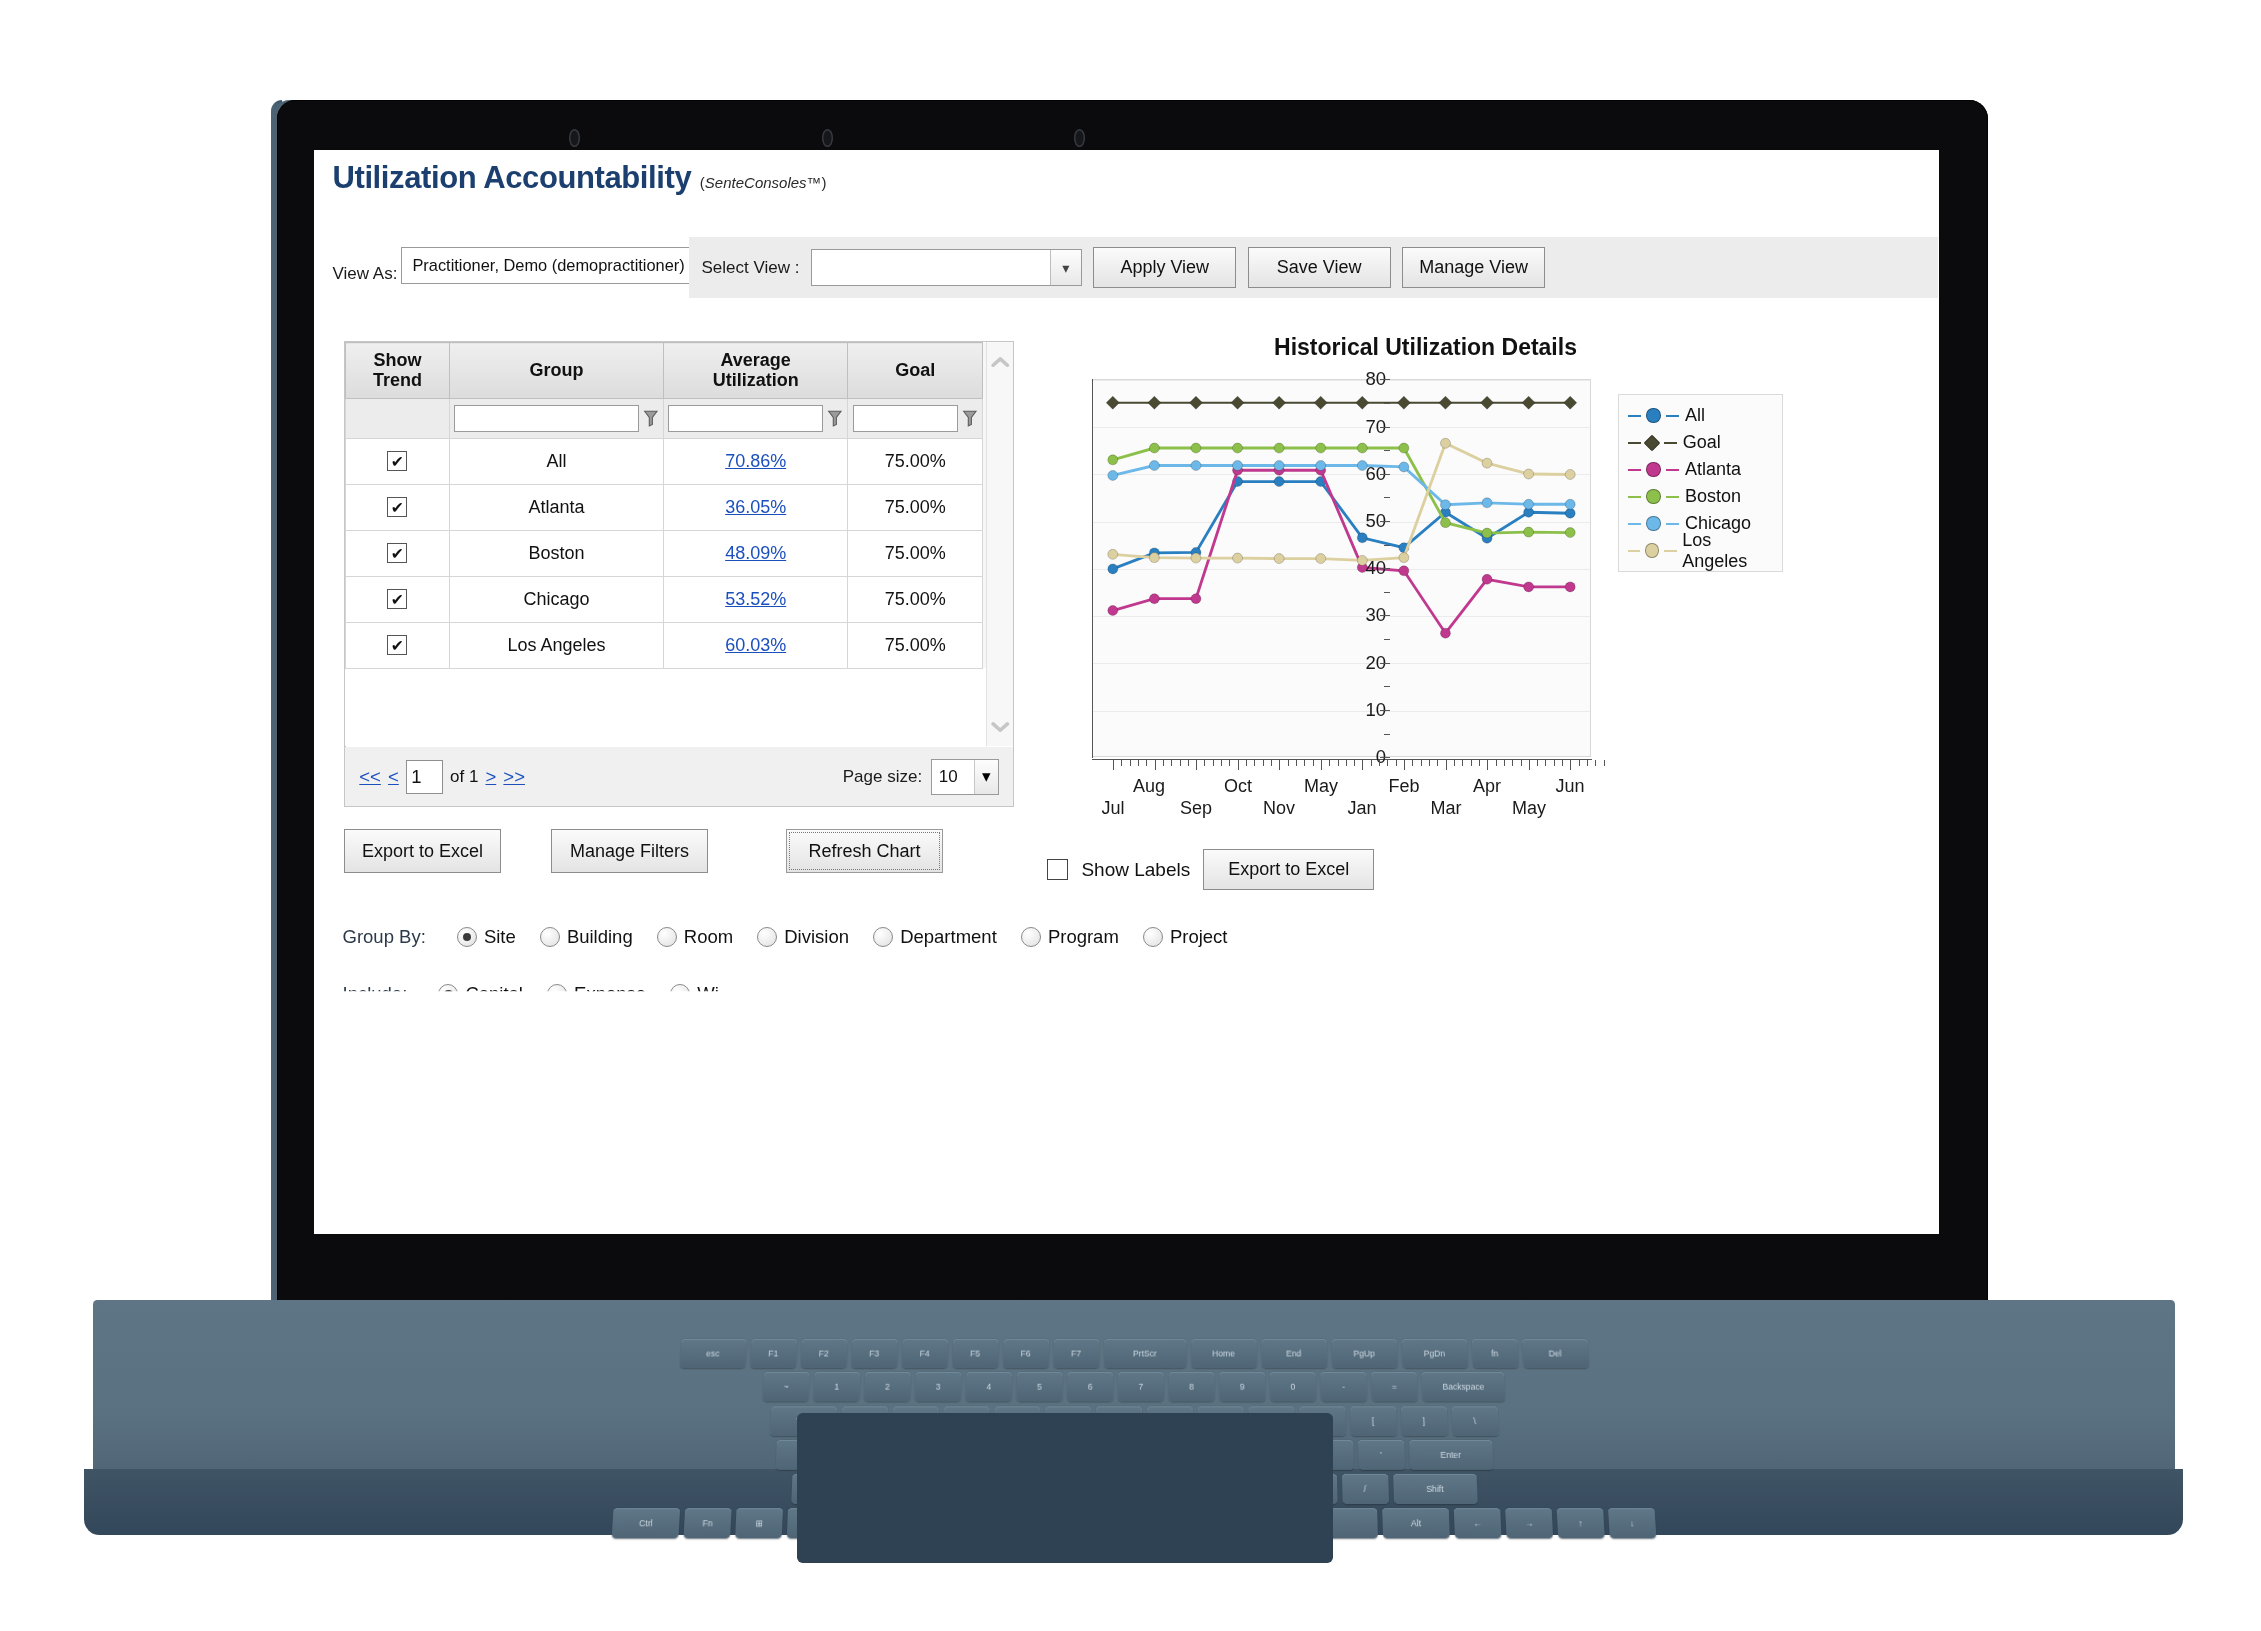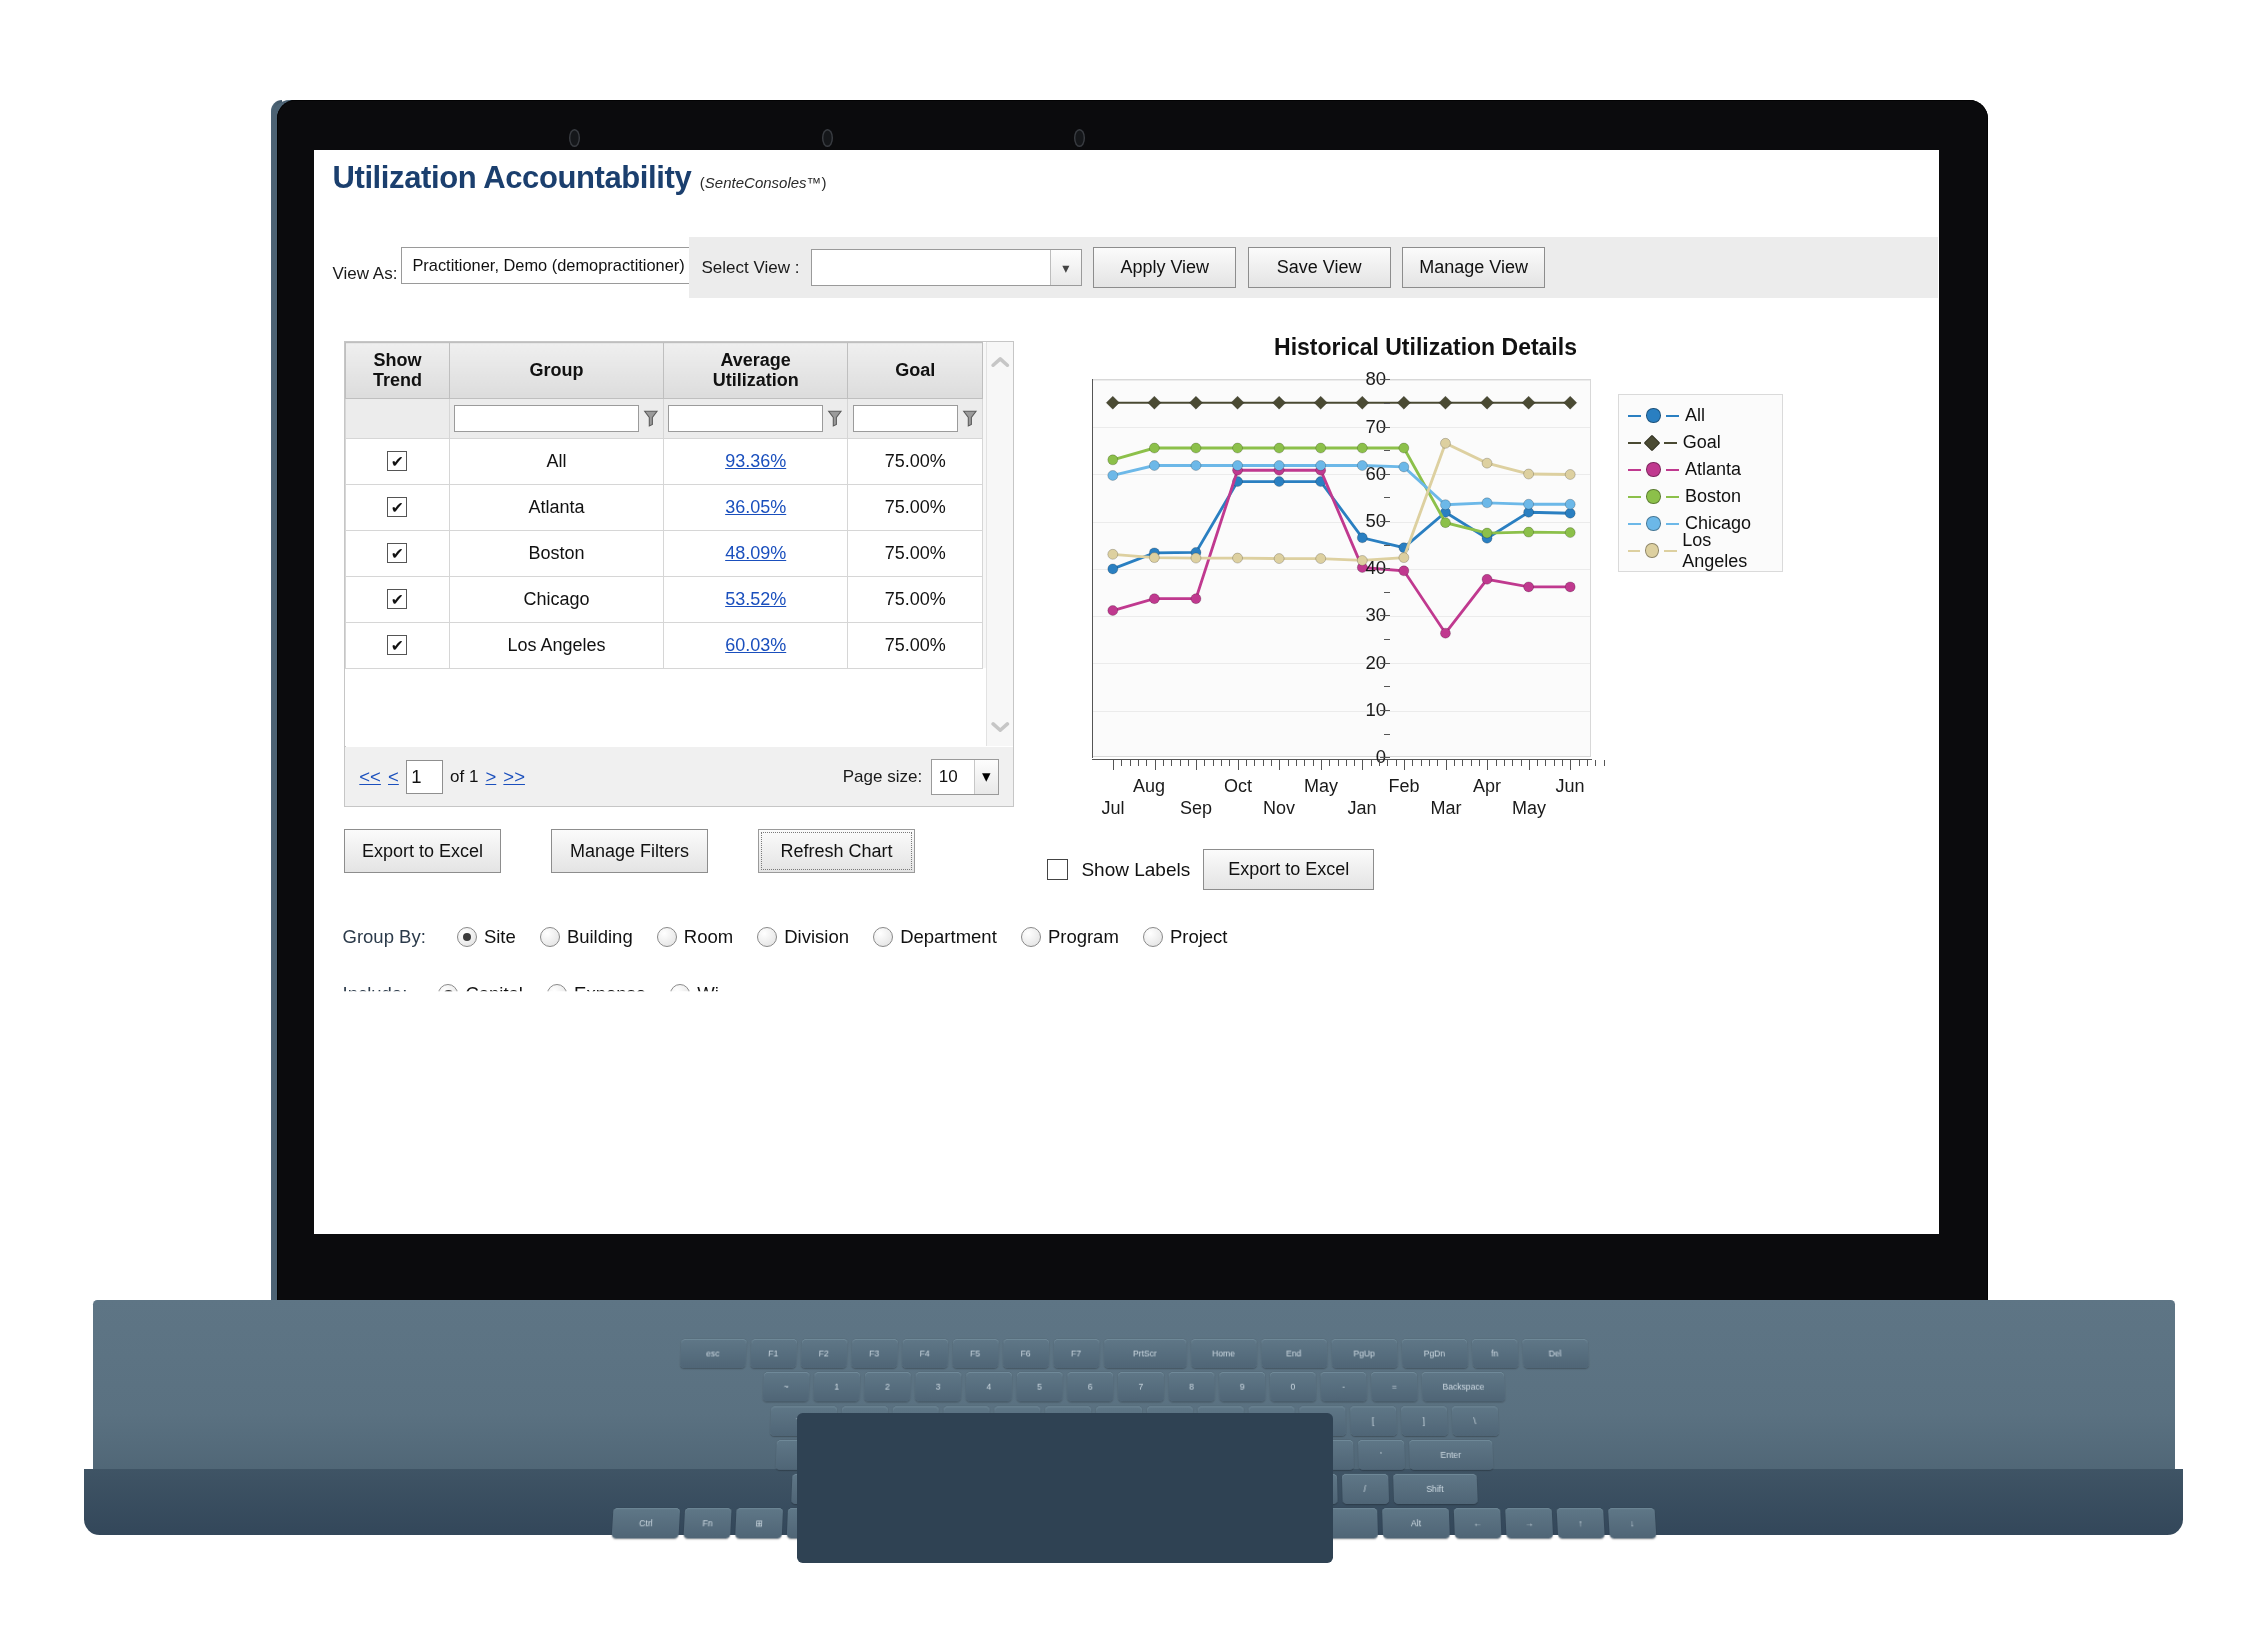--- a/index.html
+++ b/index.html
@@ -172,21 +172,21 @@
   #pagesize {
     width:68px; height:36px; border:1.4px solid #9a9a9a; background:#fff;
     display:flex; align-items:stretch; font-size:17px;
   }
   #pagesize .v { flex:1; display:flex; align-items:center; padding-left:7.1px; color:#111;}
   #pagesize .arrow { width:24px; border-left:0.7px solid #c7c7c7;
     background:linear-gradient(180deg,#fdfdfd,#e8e8e8); display:flex; align-items:center; justify-content:center;}
 
   #grid-buttons { position:absolute; left:30px; top:679px; display:flex; gap:50px; }
   #grid-buttons .btn { min-width:157px; height:44px; }
-  .btn.dotted { border:1.4px solid #9a9a9a; outline:1.4px dotted #7a7a7a; outline-offset:-4.3px; }
+  .btn.dotted { border:1.4px solid #9a9a9a; outline:1.4px dotted #7a7a7a; outline-offset:-4.3px;margin-left:28px; }
 
   
   #chart-panel { position:absolute; left:734px; top:178px; width:841px; height:499px; }
   #chart-title {
     text-align:center; font-size:23px; font-weight:bold; color:#111;
     margin-left:-86px; margin-top:5.7px;
   }
   #plot {
     position:absolute; left:44px; top:51px; width:499px; height:378px;
     background:#fbfbfb; border:0.7px solid #d8d8d8;
@@ -327,21 +327,21 @@
                   </svg>
                 </div>
               </td>
               <td style="border:none;background:#f7f7f7;"></td>
             </tr>
           </thead>
           <tbody id="grid-body">
               <tr>
                 <td><span class="chk">✔</span></td>
                 <td>All</td>
-                <td><a class="val" href="#">93.36%</a></td>
+                <td><a class="val" href="#">70.86%</a></td>
                 <td>75.00%</td>
                 <td style="border:none;background:#f7f7f7;"></td>
               </tr>
               <tr>
                 <td><span class="chk">✔</span></td>
                 <td>Atlanta</td>
                 <td><a class="val" href="#">36.05%</a></td>
                 <td>75.00%</td>
                 <td style="border:none;background:#f7f7f7;"></td>
               </tr>

